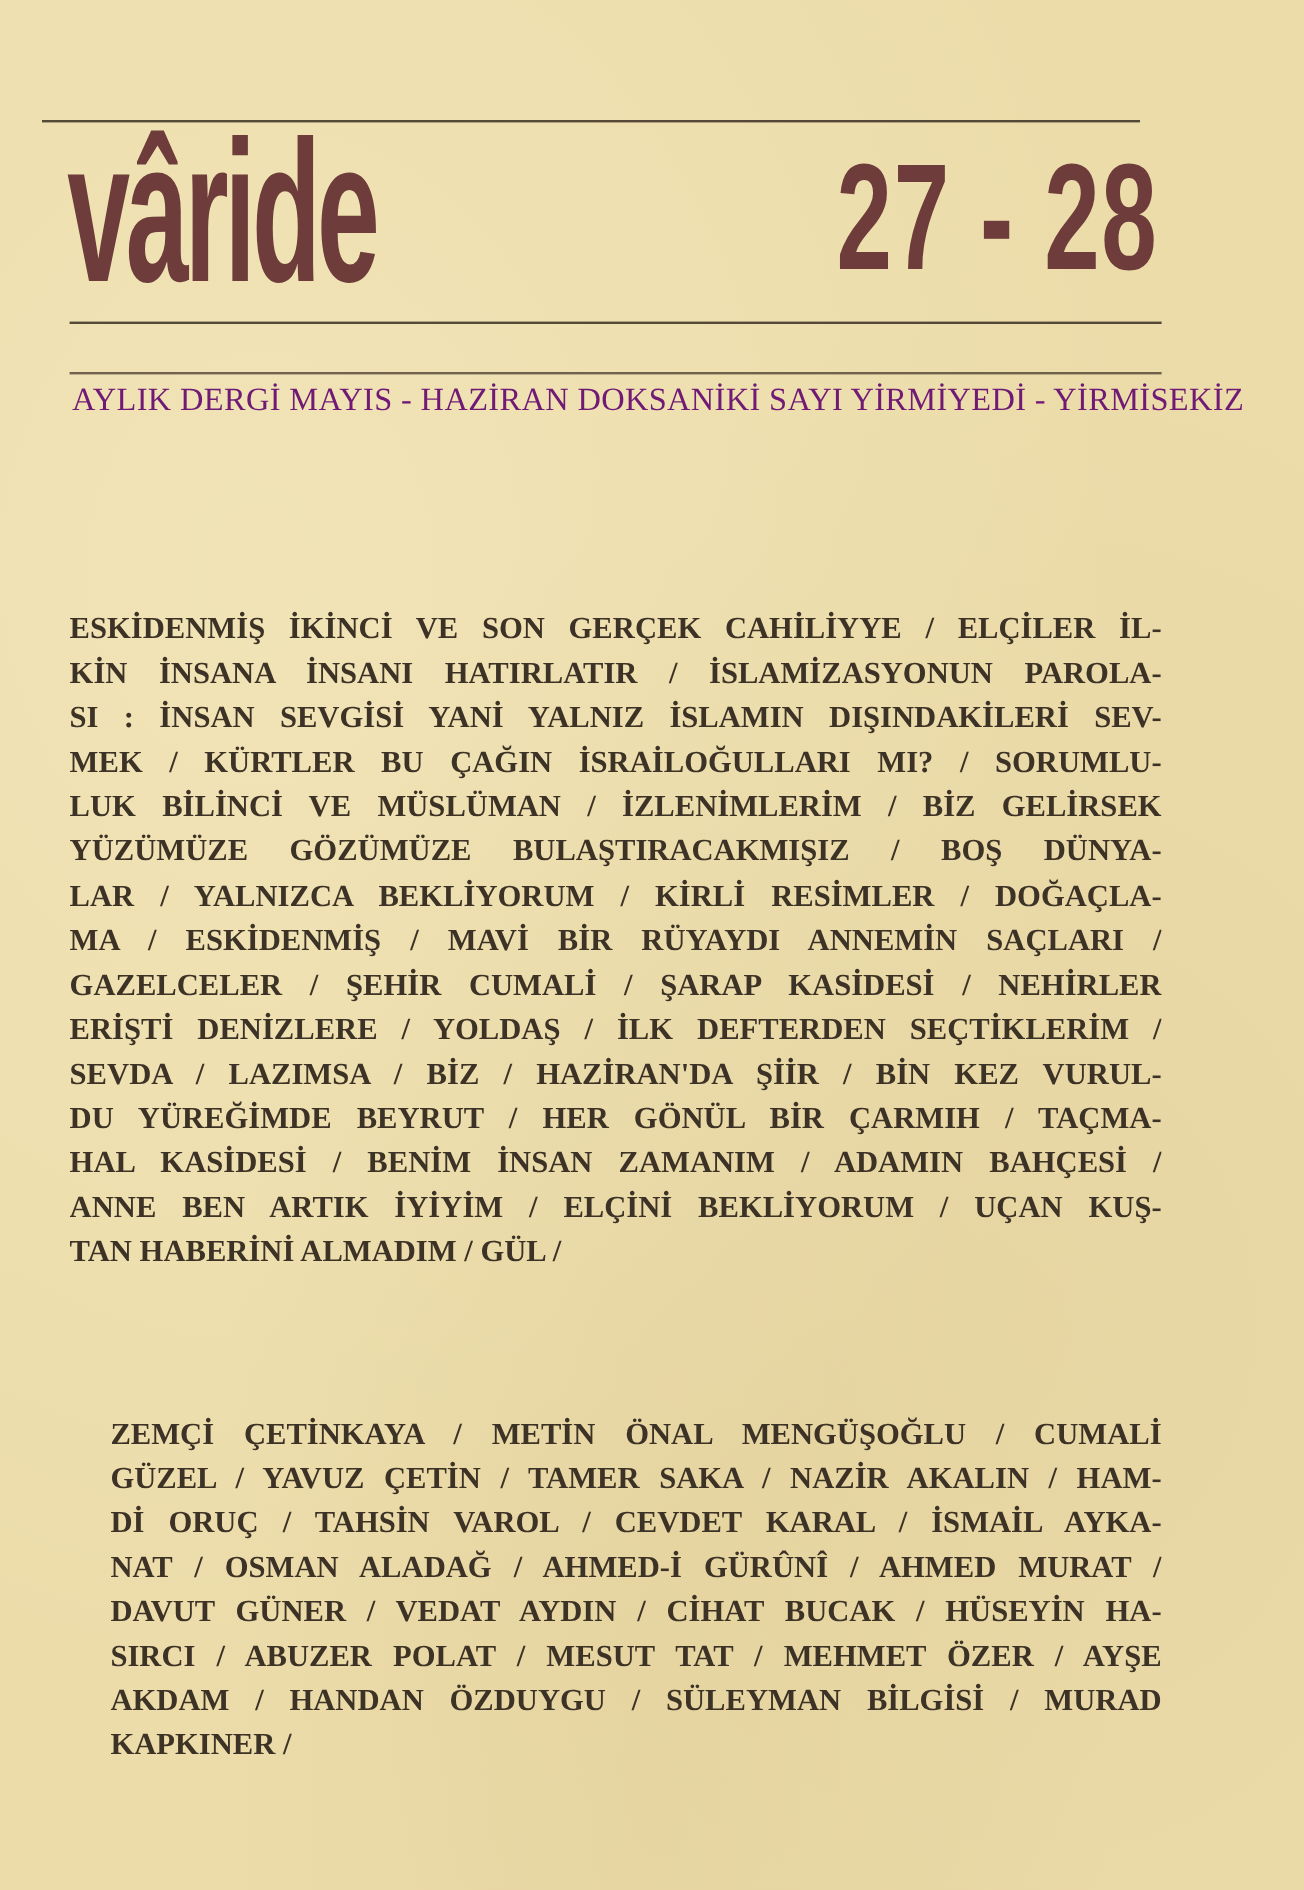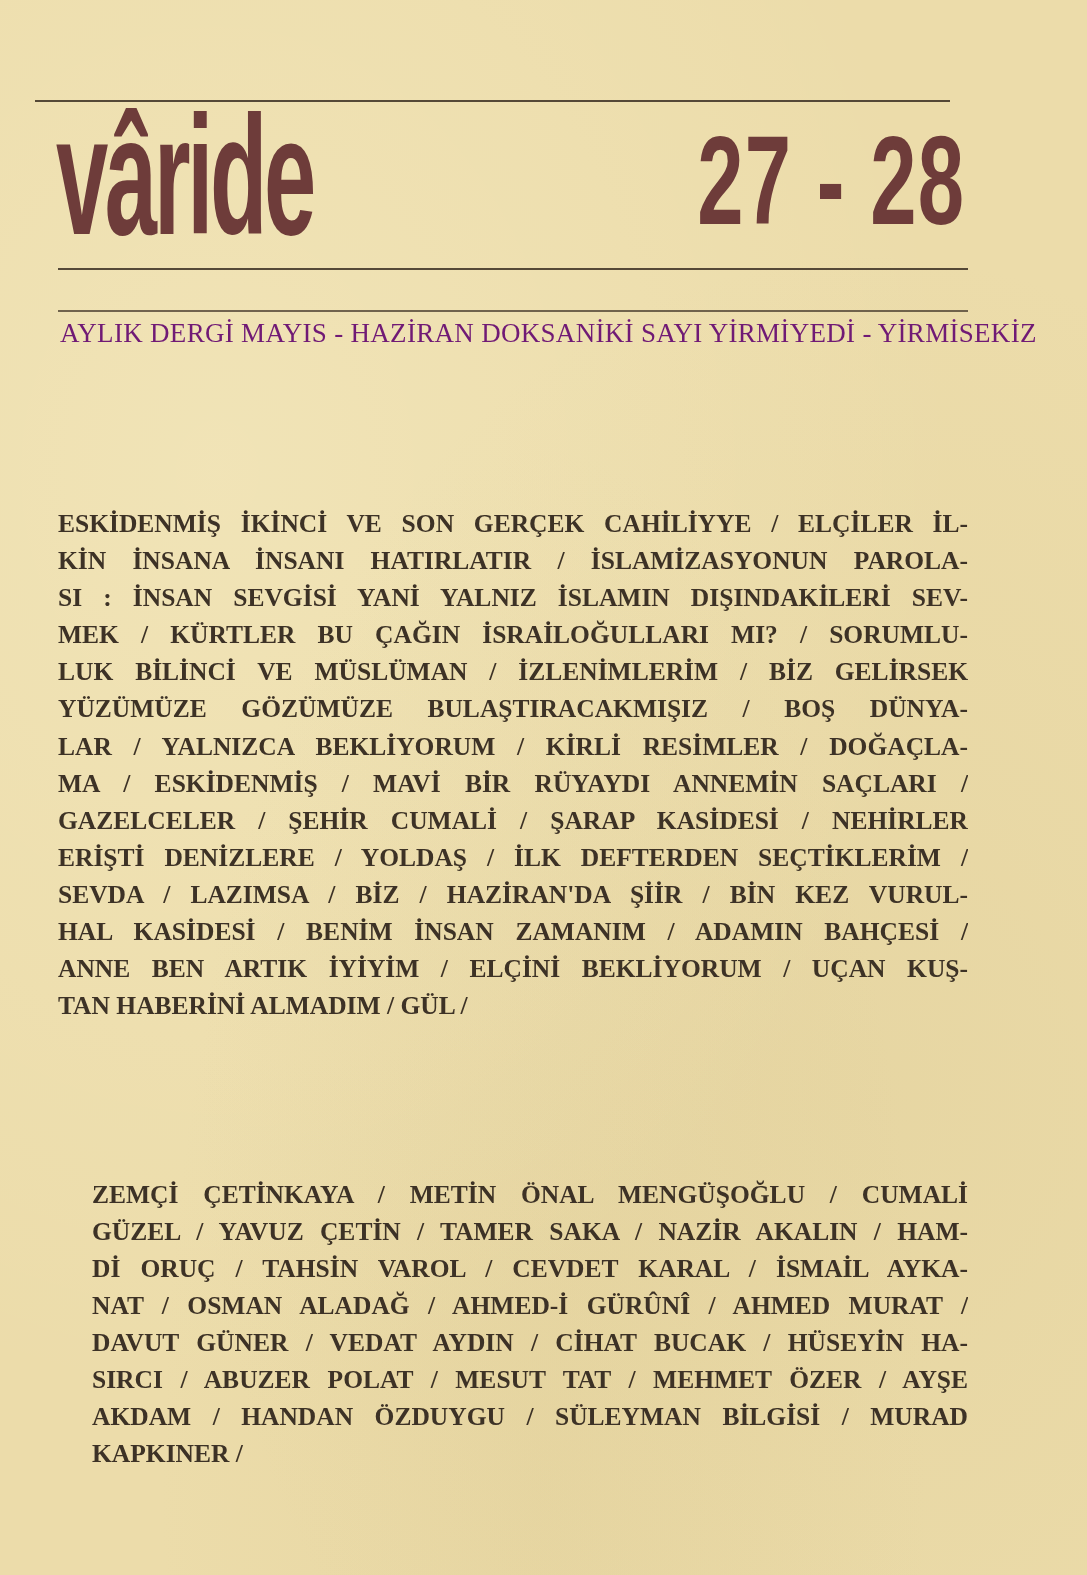--- a/index.html
+++ b/index.html
@@ -124,20 +124,21 @@
     <span class="line">KİN İNSANA İNSANI HATIRLATIR / İSLAMİZASYONUN PAROLA-</span>
     <span class="line">SI : İNSAN SEVGİSİ YANİ YALNIZ İSLAMIN DIŞINDAKİLERİ SEV-</span>
     <span class="line">MEK / KÜRTLER BU ÇAĞIN İSRAİLOĞULLARI MI? / SORUMLU-</span>
     <span class="line">LUK BİLİNCİ VE MÜSLÜMAN / İZLENİMLERİM / BİZ GELİRSEK</span>
     <span class="line">YÜZÜMÜZE GÖZÜMÜZE BULAŞTIRACAKMIŞIZ / BOŞ DÜNYA-</span>
     <span class="line">LAR / YALNIZCA BEKLİYORUM / KİRLİ RESİMLER / DOĞAÇLA-</span>
     <span class="line">MA / ESKİDENMİŞ / MAVİ BİR RÜYAYDI ANNEMİN SAÇLARI /</span>
     <span class="line">GAZELCELER / ŞEHİR CUMALİ / ŞARAP KASİDESİ / NEHİRLER</span>
     <span class="line">ERİŞTİ DENİZLERE / YOLDAŞ / İLK DEFTERDEN SEÇTİKLERİM /</span>
     <span class="line">SEVDA / LAZIMSA / BİZ / HAZİRAN'DA ŞİİR / BİN KEZ VURUL-</span>
+    <span class="line">DU YÜREĞİMDE BEYRUT / HER GÖNÜL BİR ÇARMIH / TAÇMA-</span>
     <span class="line">HAL KASİDESİ / BENİM İNSAN ZAMANIM / ADAMIN BAHÇESİ /</span>
     <span class="line">ANNE BEN ARTIK İYİYİM / ELÇİNİ BEKLİYORUM / UÇAN KUŞ-</span>
     <span class="line last">TAN HABERİNİ ALMADIM / GÜL /</span>
   </div>
 
   <div class="block authors">
     <span class="line">ZEMÇİ ÇETİNKAYA / METİN ÖNAL MENGÜŞOĞLU / CUMALİ</span>
     <span class="line">GÜZEL / YAVUZ ÇETİN / TAMER SAKA / NAZİR AKALIN / HAM-</span>
     <span class="line">Dİ ORUÇ / TAHSİN VAROL / CEVDET KARAL / İSMAİL AYKA-</span>
     <span class="line">NAT / OSMAN ALADAĞ / AHMED-İ GÜRÛNÎ / AHMED MURAT /</span>

